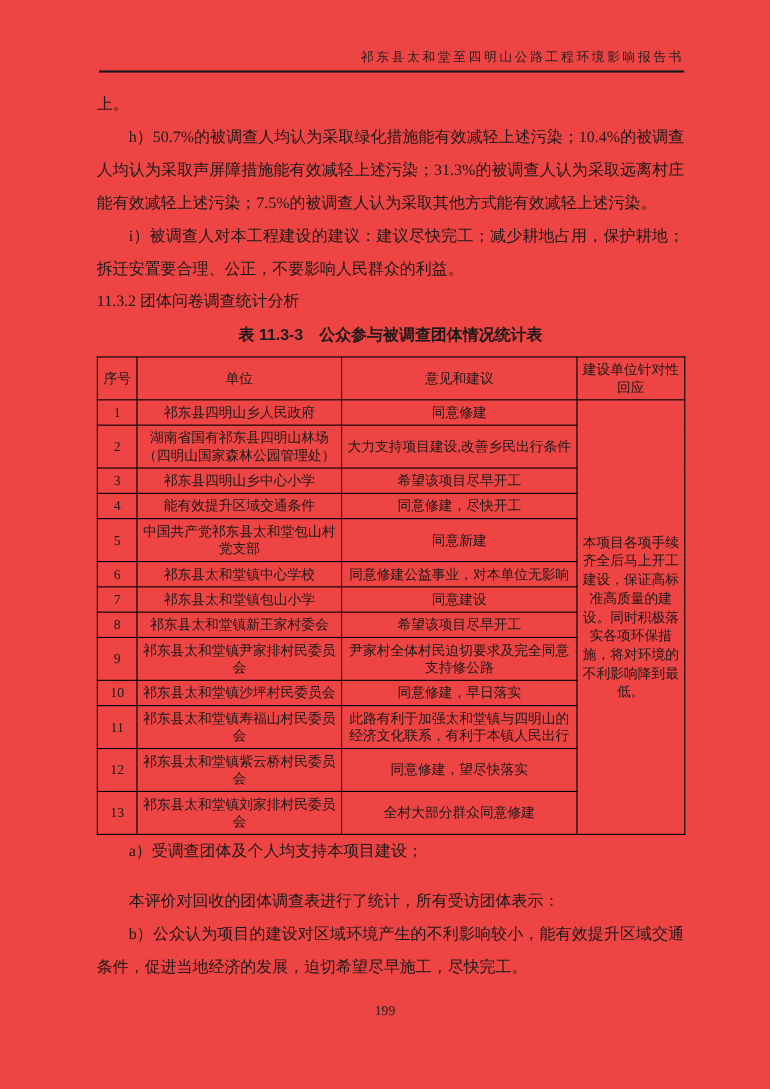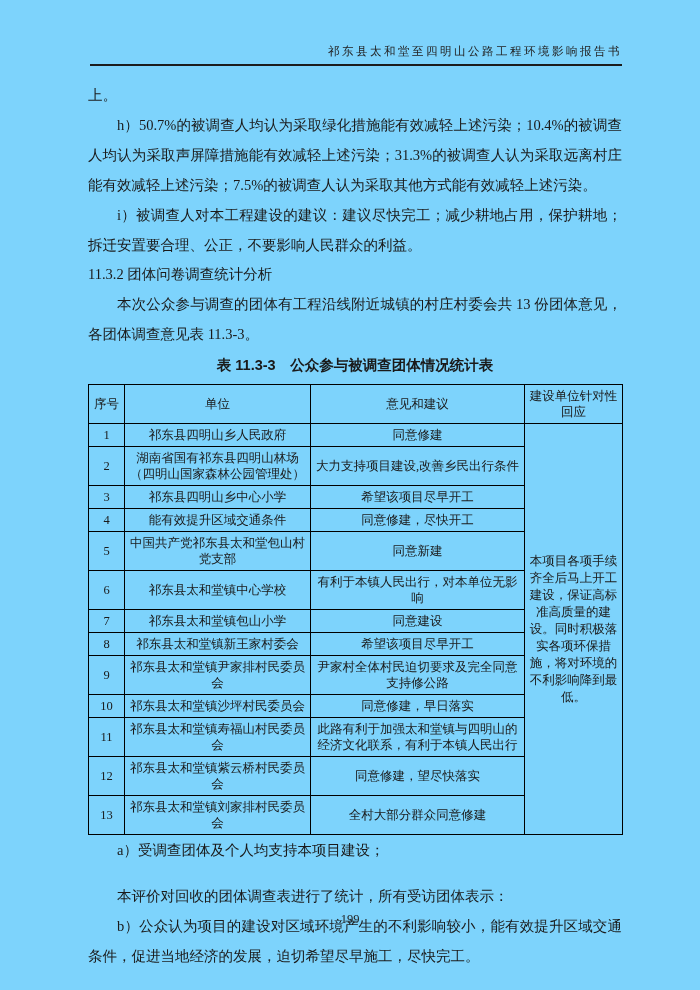--- a/index.html
+++ b/index.html
@@ -1,20 +1,20 @@
 <!DOCTYPE html>
 <html lang="zh"><head>
 <meta charset="utf-8">
 <style>
   html,body{margin:0;padding:0;background:#e8e8e8;}
   .page{
     position:relative;
     width:700px;height:990px;
     margin:0 auto;
-    background:#7dd3fc;
+    background:#ef4444;
     outline:1px solid #cccccc;
     font-family:"Liberation Serif","DejaVu Serif",serif;
     color:#1a1a1a;
     overflow:hidden;
   }
   
   .header{
     position:absolute;
     left:90px;right:78px;top:44px;
     text-align:right;
@@ -86,21 +86,20 @@
 <div class="page">
 
   <div class="header">祁东县太和堂至四明山公路工程环境影响报告书</div>
   <div class="header-rule"></div>
 
   <div class="content">
     <p class="para">上。</p>
     <p class="para indent">h）50.7%的被调查人均认为采取绿化措施能有效减轻上述污染；10.4%的被调查人均认为采取声屏障措施能有效减轻上述污染；31.3%的被调查人认为采取远离村庄能有效减轻上述污染；7.5%的被调查人认为采取其他方式能有效减轻上述污染。</p>
     <p class="para indent">i）被调查人对本工程建设的建议：建议尽快完工；减少耕地占用，保护耕地；拆迁安置要合理、公正，不要影响人民群众的利益。</p>
     <h3 class="section-heading">11.3.2 团体问卷调查统计分析</h3>
-    <p class="para indent">本次公众参与调查的团体有工程沿线附近城镇的村庄村委会共 13 份团体意见，各团体调查意见表 11.3-3。</p>
     <p class="para table-title">表 11.3-3　公众参与被调查团体情况统计表</p>
 
     <table class="survey">
       <colgroup>
         <col style="width:36px">
           <col style="width:186px">
           <col style="width:214px">
           <col style="width:98px">
       </colgroup>
       <thead>
@@ -134,21 +133,21 @@
           <td>同意修建，尽快开工</td>
         </tr>
         <tr>
           <td>5</td>
           <td>中国共产党祁东县太和堂包山村党支部</td>
           <td>同意新建</td>
         </tr>
         <tr>
           <td>6</td>
           <td>祁东县太和堂镇中心学校</td>
-          <td>有利于本镇人民出行，对本单位无影响</td>
+          <td>同意修建公益事业，对本单位无影响</td>
         </tr>
         <tr>
           <td>7</td>
           <td>祁东县太和堂镇包山小学</td>
           <td>同意建设</td>
         </tr>
         <tr>
           <td>8</td>
           <td>祁东县太和堂镇新王家村委会</td>
           <td>希望该项目尽早开工</td>

